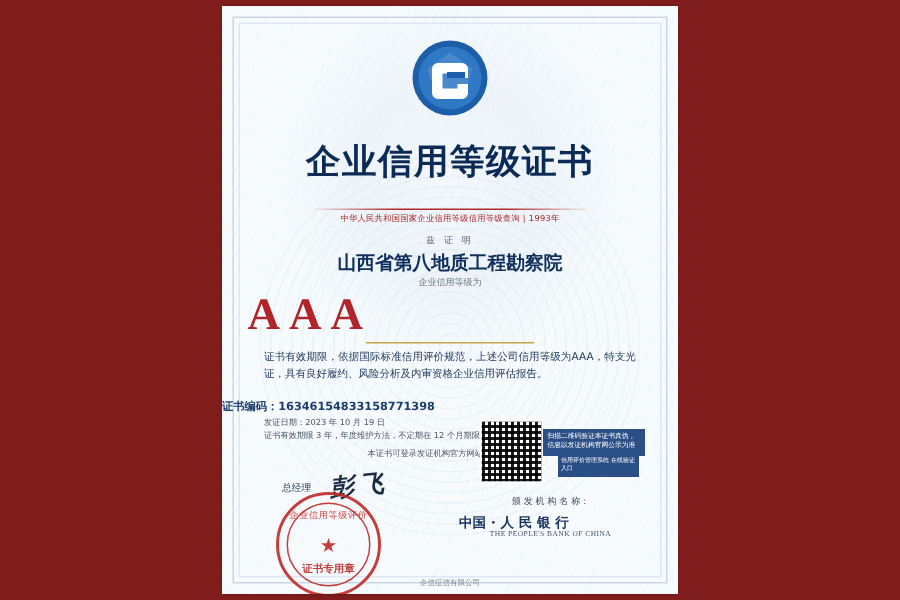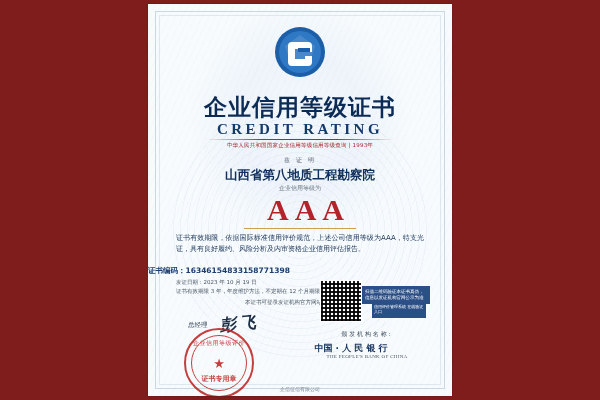--- a/index.html
+++ b/index.html
@@ -154,21 +154,21 @@
     text-align: center;
     font-family: "DejaVu Sans", "Liberation Sans", sans-serif;
     font-size: 6px;
     color: #6b7683;
     z-index: 3;
   }
   .grade {
     position: absolute;
     left: 17px; right: 0;
     top: 189px;
-    text-align: center;
+    text-align: left;
     font-family: "Liberation Serif", serif;
     font-size: 30px;
     font-weight: bold;
     letter-spacing: 6px;
     color: #b0242a;
     text-shadow: 0 1px 0 rgba(255,255,255,0.7);
     z-index: 3;
   }
   .grade-rule {
     position: absolute;
@@ -332,24 +332,23 @@
     top: 326px;
     width: 110px;
     text-align: center;
     font-family: "DejaVu Sans", "Liberation Sans", sans-serif;
     font-size: 6px;
     color: #3c4a5c;
     z-index: 3;
   }
   .issuer-name {
     position: absolute;
-    right: 46px;
+    right: 36px;
     top: 338px;
     width: 110px;
-    text-align: center;
     font-family: "DejaVu Sans", "Liberation Sans", sans-serif;
     font-size: 9px;
     font-weight: bold;
     color: #17325c;
     z-index: 3;
   }
   .issuer-en {
     position: absolute;
     right: 30px;
     top: 350px;
@@ -401,21 +400,20 @@
       <svg viewBox="0 0 52 52" width="52" height="52">
         <circle cx="26" cy="26" r="25" fill="#1c5ea8"></circle>
         <circle cx="26" cy="26" r="21" fill="#2f78c4"></circle>
         <path d="M26 9 L41 20 L35 39 L17 39 L11 20 Z" fill="#ffffff" opacity="0.12"></path>
         <path d="M18 16 h16 a4 4 0 0 1 4 4 v6 h-7 v-3 h-10 v10 h10 v-3 h7 v6 a4 4 0 0 1 -4 4 h-16 a4 4 0 0 1 -4 -4 v-16 a4 4 0 0 1 4 -4 z" fill="#ffffff"></path>
         <rect x="24" y="22" width="12" height="4" fill="#1c5ea8"></rect>
       </svg>
     </div>
 
     <div class="title-cn">企业信用等级证书</div>
-    <div class="title-en">CREDIT RATING</div>
     <div class="title-rule"></div>
     <div class="subtitle-red">中华人民共和国国家企业信用等级信用等级查询 | 1993年</div>
 
     <div class="tiny-label label-zm">兹 证 明</div>
     <div class="company">山西省第八地质工程勘察院</div>
     <div class="credit-label">企业信用等级为</div>
     <div class="grade">AAA</div>
     <div class="grade-rule"></div>
 
     <div class="para">证书有效期限，依据国际标准信用评价规范，上述公司信用等级为AAA，特支光证，具有良好履约、风险分析及内审资格企业信用评估报告。</div>

